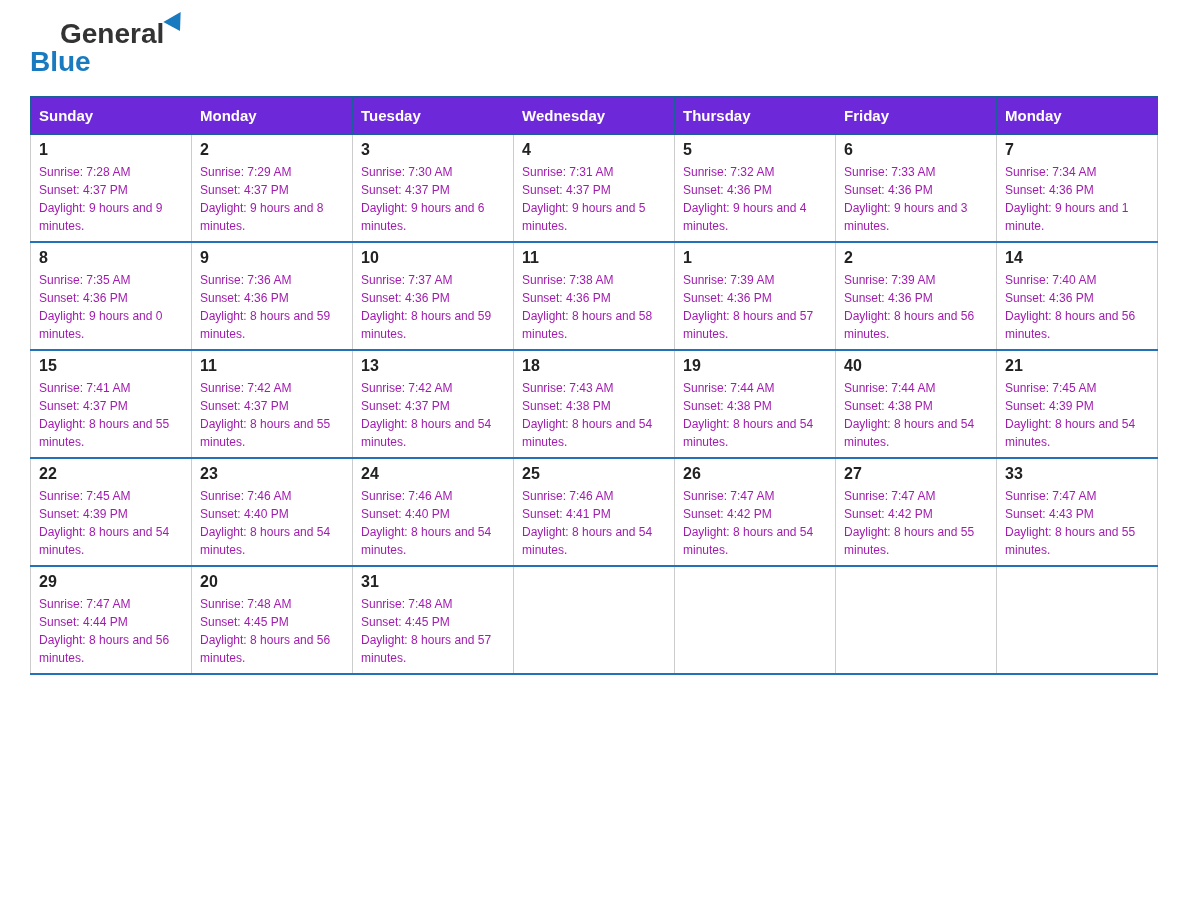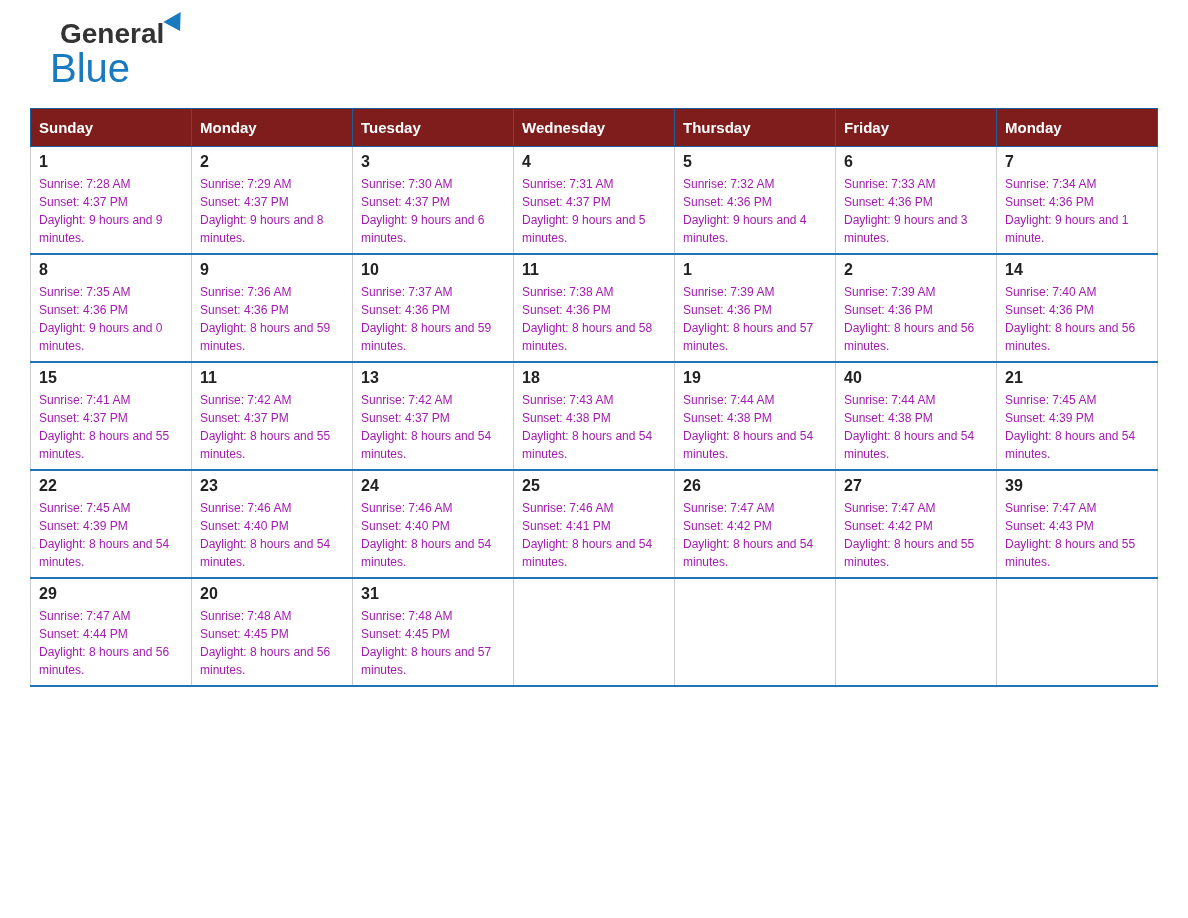--- a/index.html
+++ b/index.html
@@ -21,25 +21,24 @@
       flex-direction: column;
       align-items: flex-start;
     }
     .logo-general {
       font-size: 28px;
       font-weight: bold;
       color: #333;
       line-height: 1;
     }
     .logo-blue {
-      font-size: 40px;
-      font-weight: normal;
+      font-size: 28px;
+      font-weight: bold;
       color: #1a7abf;
       line-height: 1;
-      margin-left: 20px;
     }
     .logo-triangle {
       display: inline-block;
       width: 0;
       height: 0;
       border-left: 10px solid transparent;
       border-right: 10px solid transparent;
       border-top: 16px solid #1a7abf;
       margin-left: 2px;
       vertical-align: middle;
@@ -64,21 +63,21 @@
     .title-block h2 {
       font-size: 22px;
       font-weight: normal;
       color: #333;
     }
     .calendar {
       width: 100%;
       border-collapse: collapse;
     }
     .calendar thead tr th {
-      background-color: #7f1d1d;
+      background-color: #6d28d9;
       color: #fff;
       font-size: 15px;
       font-weight: bold;
       padding: 10px 8px;
       text-align: left;
       border: 1px solid #1a5f9a;
     }
     .calendar tbody tr td {
       vertical-align: top;
       border: 1px solid #ccc;
@@ -352,21 +351,21 @@
       </td>
         <td>
         <span class="day-number">27</span>
         <div class="day-info">
           Sunrise: 7:47 AM<br>
           Sunset: 4:42 PM<br>
           Daylight: 8 hours and 55 minutes.
         </div>
       </td>
         <td>
-        <span class="day-number">39</span>
+        <span class="day-number">33</span>
         <div class="day-info">
           Sunrise: 7:47 AM<br>
           Sunset: 4:43 PM<br>
           Daylight: 8 hours and 55 minutes.
         </div>
       </td>
       </tr>
       <tr>
         <td>
         <span class="day-number">29</span>

